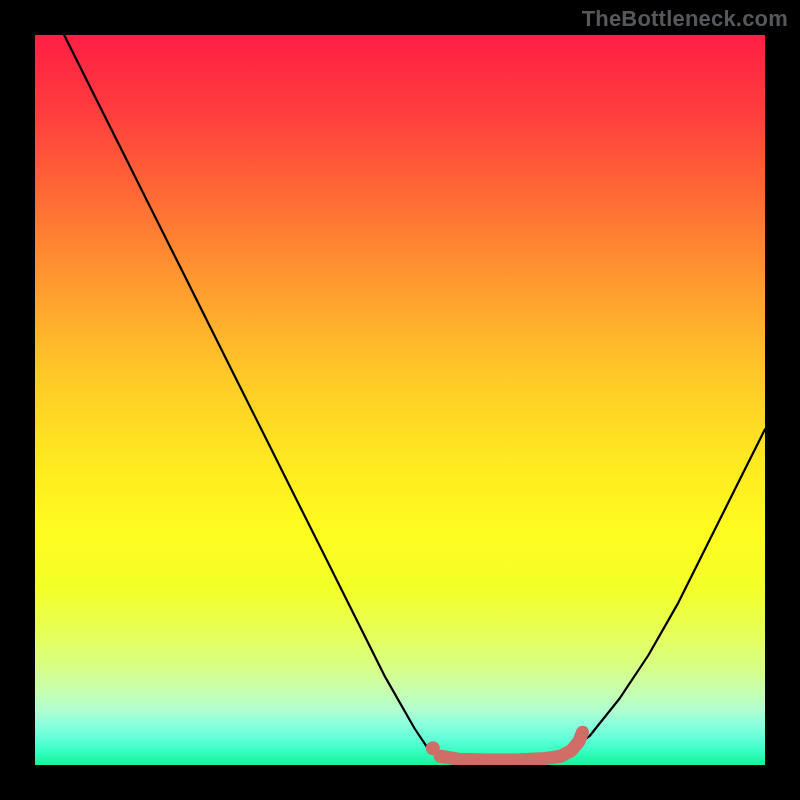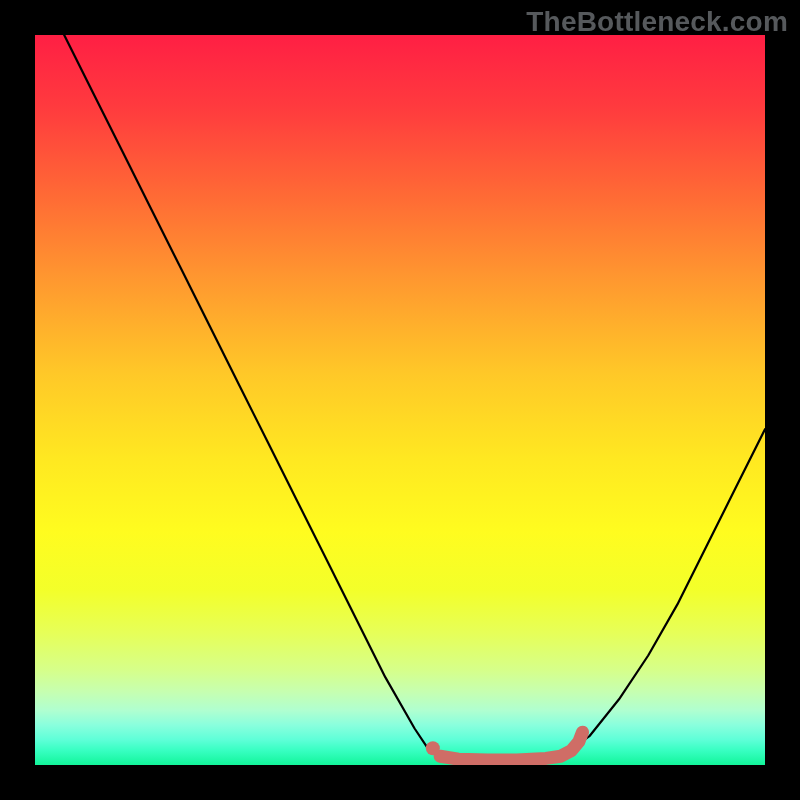--- a/index.html
+++ b/index.html
@@ -47,21 +47,21 @@
     left: 0;
     top: 0;
     width: 730px;
     height: 730px;
   }
   .attribution {
     position: absolute;
     top: 6px;
     right: 12px;
     font-family: Arial, Helvetica, sans-serif;
-    font-size: 28px;
+    font-size: 22px;
     font-weight: 600;
     color: #56595c;
     letter-spacing: 0.2px;
   }
 </style>
 </head>
 <body>
 
 <div class="frame">
   <div class="attribution">TheBottleneck.com</div>

